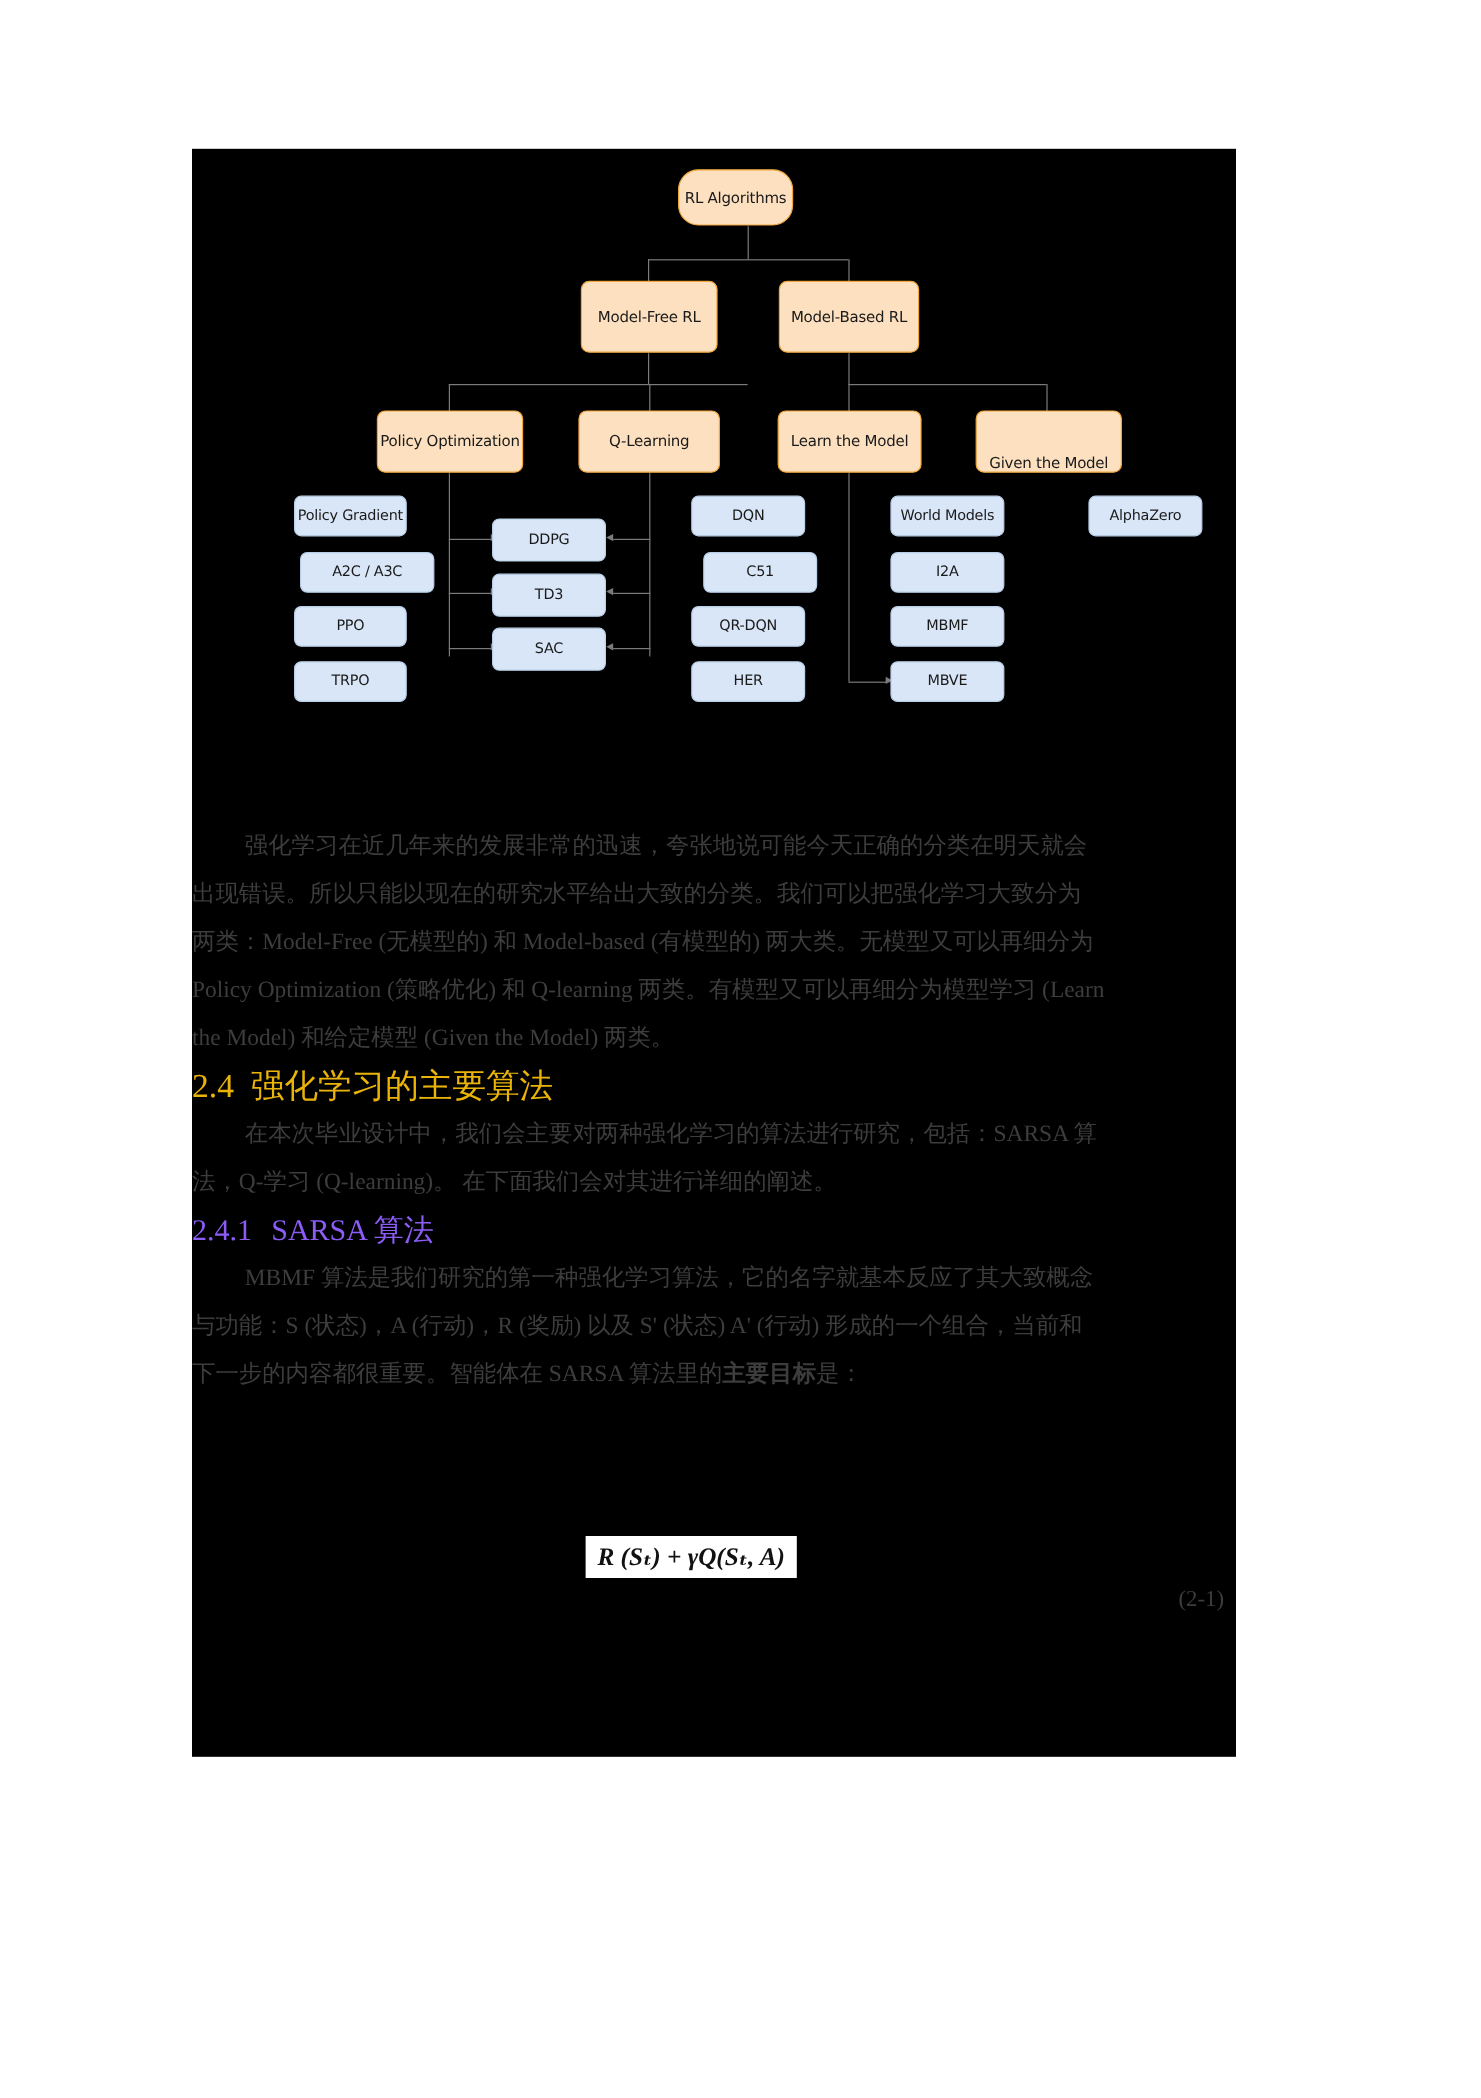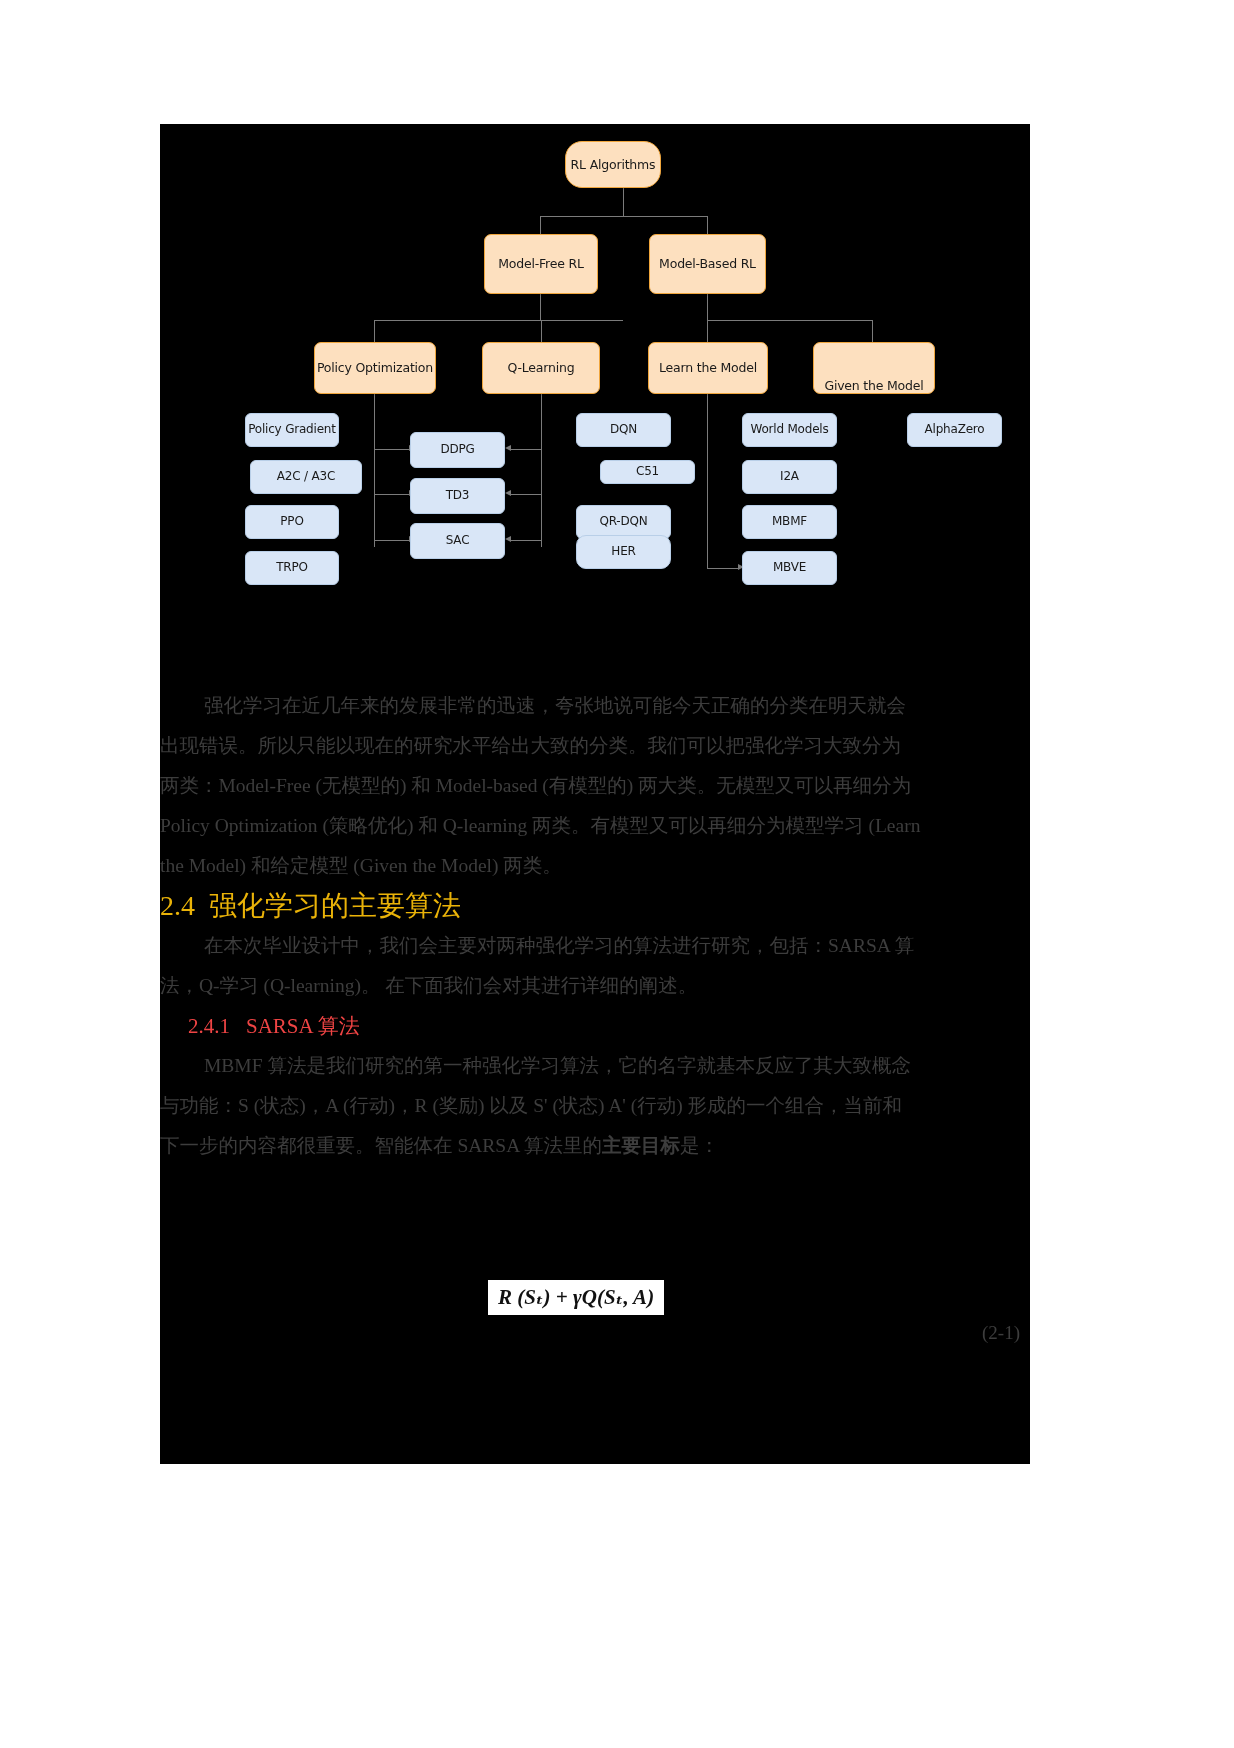--- a/index.html
+++ b/index.html
@@ -103,25 +103,24 @@
   }
   .para-line.indent { padding-left: 44px; }
   .heading {
     font-size: 28px;
     line-height: 40px;
     color: #eab308;
     white-space: nowrap;
   }
   .heading .h-num { margin-right: 14px; }
   .sub-heading {
-    font-size: 21px;
+    font-size: 25px;
     line-height: 40px;
-    color: #ef4444;
-    white-space: nowrap;
-    margin-left: 28px;
+    color: #8b5cf6;
+    white-space: nowrap;
   }
   .sub-heading .h-num { margin-right: 16px; }
   .bold-inline { font-weight: bold; }
 
   
   .formula-wrap {
     position: absolute;
     left: 0;
     width: 832px;
     text-align: center;
@@ -231,27 +230,27 @@
     <div class="node blue" style="left:250px; top:354px; width:95px; height:36px;">
       <span>TD3</span>
     </div>
     <div class="node blue" style="left:250px; top:399px; width:95px; height:36px;">
       <span>SAC</span>
     </div>
 
     <div class="node blue" style="left:416px; top:289px; width:95px; height:34px;">
       <span>DQN</span>
     </div>
-    <div class="node blue" style="left:440px; top:336px; width:95px; height:24px;">
+    <div class="node blue" style="left:426px; top:336px; width:95px; height:34px;">
       <span>C51</span>
     </div>
     <div class="node blue" style="left:416px; top:381px; width:95px; height:34px;">
       <span>QR-DQN</span>
     </div>
-    <div class="node blue" style="left:416px; top:411px; width:95px; height:34px;border-radius:10px;">
+    <div class="node blue" style="left:416px; top:427px; width:95px; height:34px;">
       <span>HER</span>
     </div>
 
     <div class="node blue" style="left:582px; top:289px; width:95px; height:34px;">
       <span>World Models</span>
     </div>
     <div class="node blue" style="left:582px; top:336px; width:95px; height:34px;">
       <span>I2A</span>
     </div>
     <div class="node blue" style="left:582px; top:381px; width:95px; height:34px;">

